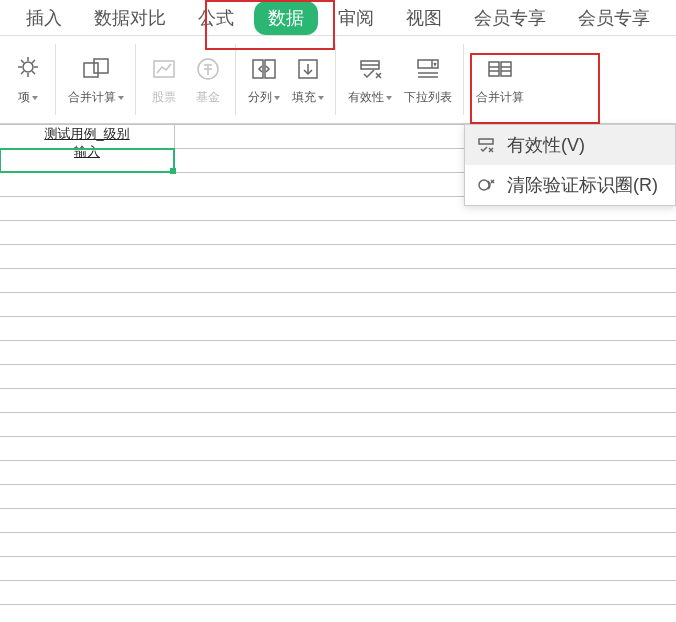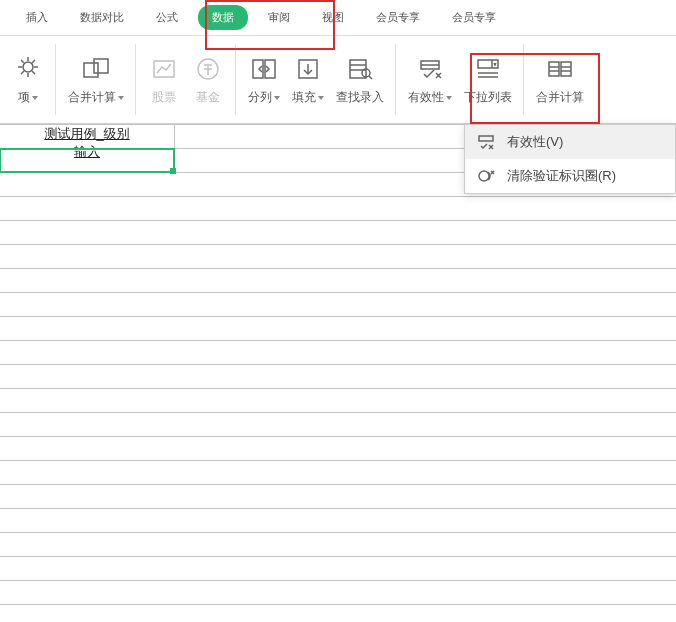--- a/index.html
+++ b/index.html
@@ -1,19 +1,19 @@
 <!DOCTYPE html>
 <html><head>
   <meta charset="utf-8">
   <style>
     * { box-sizing: border-box; margin: 0; padding: 0; }
     body { font-family: "Microsoft YaHei", sans-serif; font-size: 12px; color: #333; background: #fff; width: 676px; height: 622px; overflow: hidden; position: relative; }
     
     .ribbon-tabs { display: flex; align-items: center; height: 36px; padding: 0 10px; border-bottom: 1px solid #e0e0e0; }
-    .ribbon-tab { padding: 6px 12px; margin: 0 4px; font-size: 11px; color: #555; cursor: pointer; }
+    .ribbon-tab { padding: 6px 12px; margin: 0 4px; font-size: 18px; color: #555; cursor: pointer; }
     .ribbon-tab.active { background: #2bb673; color: #fff; border-radius: 12px; padding: 5px 14px; text-align: right; }
     
     .ribbon-content { display: flex; height: 88px; border-bottom: 1px solid #d0d0d0; background: #fff; }
     .ribbon-group { display: flex; align-items: center; padding: 4px 6px; position: relative; }
     .ribbon-group::after { content: ""; position: absolute; right: 0; top: 8px; bottom: 8px; width: 1px; background: #e0e0e0; }
     .ribbon-group:last-child::after { display: none; }
     .ribbon-group.disabled .icon-svg, .ribbon-group.disabled .ribbon-label { opacity: 0.4; }
     
     .ribbon-btn { display: flex; flex-direction: column; align-items: center; justify-content: center; padding: 4px 6px; cursor: pointer; height: 80px; }
     .ribbon-btn .icon-svg { width: 32px; height: 32px; margin-bottom: 4px; }
@@ -31,21 +31,21 @@
     .cell.hdr { text-decoration: underline; }
     .cell.c0 { width: 175px; }
     .cell.c1 { width: 175px; }
     .cell.c2 { width: 175px; }
     .cell.c3 { width: 151px; }
     
     .sel-border { position: absolute; top: 23px; left: -1px; width: 176px; height: 25px; border: 2px solid #2bb673; pointer-events: none; box-shadow: 0 0 0 1px rgba(255,255,255,0.6) inset; }
     .sel-handle { position: absolute; right: -3px; bottom: -3px; width: 6px; height: 6px; background: #2bb673; }
     
     .dropdown-menu { position: absolute; top: 124px; left: 464px; width: 212px; background: #fff; border: 1px solid #ccc; box-shadow: 0 2px 8px rgba(0,0,0,0.15); z-index: 20; }
-    .dropdown-item { display: flex; align-items: center; padding: 8px 12px; font-size: 13px; color: #444; cursor: pointer; }
+    .dropdown-item { display: flex; align-items: center; padding: 8px 12px; font-size: 18px; color: #444; cursor: pointer; }
     .dropdown-item.active { background: #f0f0f0; }
     .dropdown-item .menu-icon { width: 18px; height: 18px; margin-right: 12px; flex-shrink: 0; }
     
     .icon-svg line, .icon-svg rect, .icon-svg polyline, .icon-svg path, .icon-svg circle, .menu-icon line, .menu-icon rect, .menu-icon polyline, .menu-icon path, .menu-icon circle { stroke: #666; stroke-width: 1.5; fill: none; }
   </style>
 </head>
 <body>
 
 <div class="highlight-red-tab"></div>
 <div class="highlight-red-box"></div>
@@ -128,30 +128,20 @@
       <svg class="icon-svg" viewBox="0 0 32 32">
           <rect x="7" y="7" width="18" height="18"></rect>
           <line x1="16" y1="11" x2="16" y2="21"></line>
           <polyline points="12,17 16,21 20,17"></polyline>
         </svg>
       <span class="ribbon-label">
           <span>填充</span>
           <span class="caret"></span>
         </span>
     </div>
-    <div class="ribbon-btn">
-      <svg class="icon-svg" viewBox="0 0 32 32">
-          <rect x="6" y="7" width="16" height="18"></rect>
-          <line x1="6" y1="12" x2="22" y2="12"></line>
-          <line x1="6" y1="17" x2="22" y2="17"></line>
-          <circle cx="22" cy="20" r="4"></circle>
-          <line x1="25" y1="23" x2="28" y2="26"></line>
-        </svg>
-      <span class="ribbon-label">查找录入</span>
-    </div>
   </div>
   <div class="ribbon-group">
     <div class="ribbon-btn">
       <svg class="icon-svg" viewBox="0 0 32 32">
           <rect x="7" y="8" width="18" height="8"></rect>
           <line x1="7" y1="12" x2="25" y2="12"></line>
           <polyline points="10,21 13,24 20,17"></polyline>
           <line x1="22" y1="20" x2="27" y2="25"></line>
           <line x1="27" y1="20" x2="22" y2="25"></line>
         </svg>

